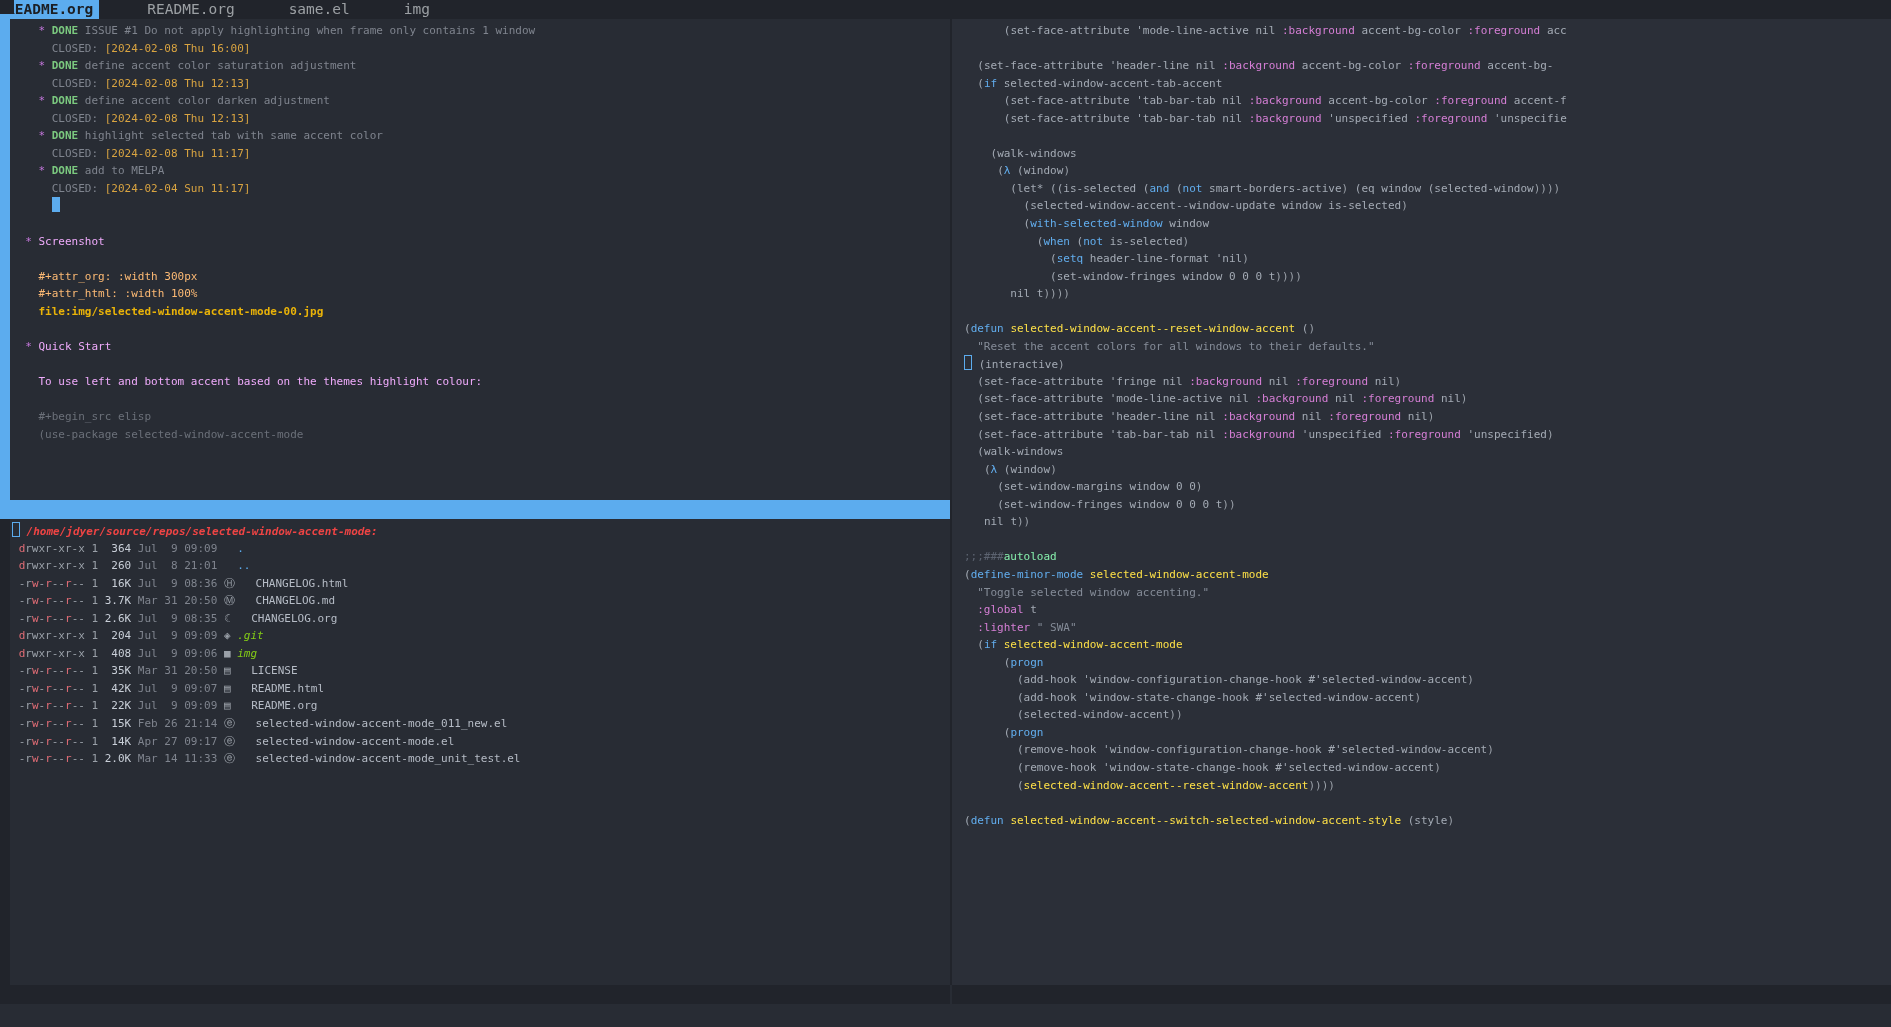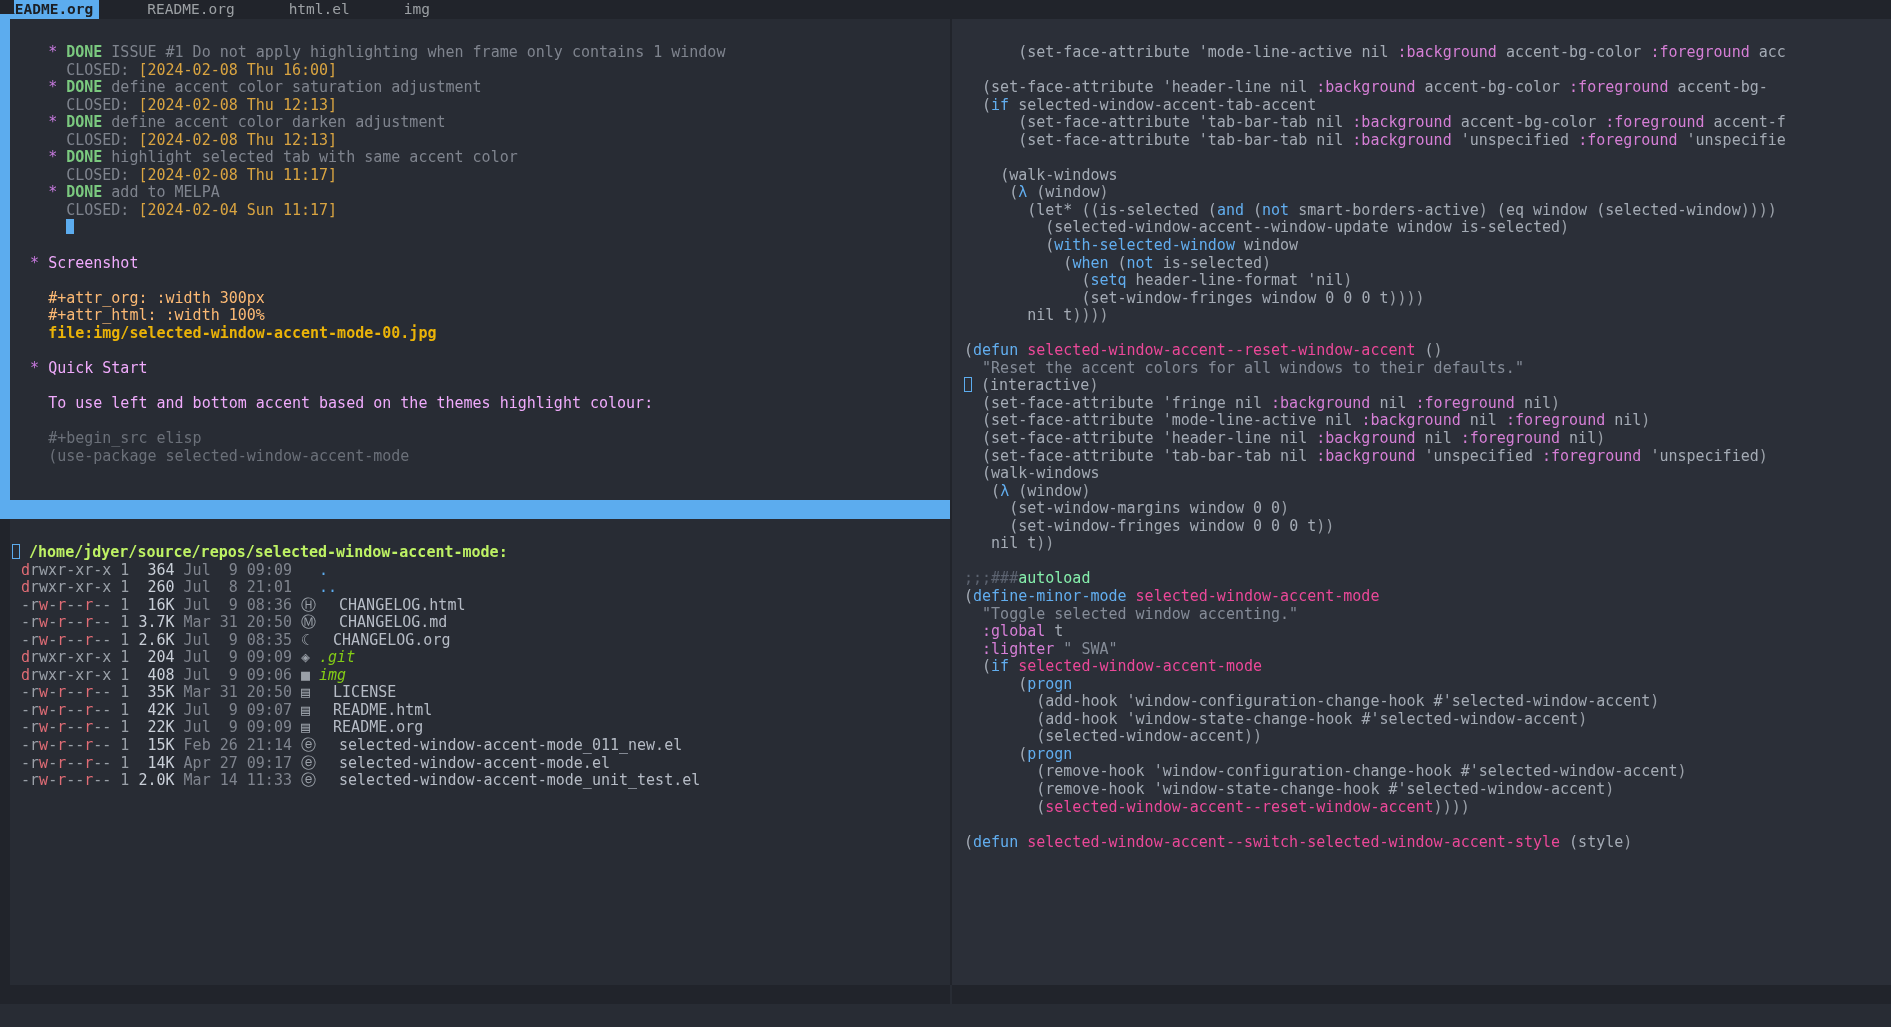--- a/index.html
+++ b/index.html
@@ -55,53 +55,52 @@
     position: absolute; left: 0; top: 0;
     width: 10px; height: 100%;
     background: #21242b;
   }
 
   
   .code {
     position: absolute;
     top: 0; left: 0;
     padding: 3px 0 0 0;
-    font-size: 15px;
+    font-size: 11px;
     line-height: 17.55px;
     white-space: pre;
     color: #9aa0a8;
-    margin-top: 22px;
   }
   #left-top .code  { left: 12px; }
   #left-bottom .code { left: 12px; }
   #right-pane .code { left: 12px; }
 
   .ln { display: block; height: 17.55px; white-space: pre; }
 
   
   .org-star    { color: #c678dd; }
   .org-head    { color: #f0abfc; font-weight: normal; }
   .org-done    { color: #7bc97f; font-weight: bold; }
   .org-title   { color: #7f848e; }
   .org-kw      { color: #7f848e; }
   .org-ts      { color: #d9a441; }
   .org-link    { color: #eab308; font-weight: bold; text-decoration: none; }
   .org-meta    { color: #fdba74; }
   .org-body    { color: #f0abfc; }
   .org-src     { color: #6b7079; }
-  .e-fname   { color: #ec4899; }
+  .e-fname   { color: #fde047; }
   .e-kw      { color: #62aeef; }
   .e-key     { color: #d67fd6; }
   .e-str     { color: #858c98; }
   .e-plain   { color: #a4abb5; }
   .e-comment { color: #5c6370; }
   .e-autoload{ color: #86efac; }
 
   
-  .d-header { color: #bef264; font-weight: bold; }
+  .d-header { color: #ef4444; font-weight: bold; font-style: italic; }
   .d-dirflag{ color: #e06c75; }
   .d-perm   { color: #9aa0a8; }
   .d-perm-w { color: #e06c75; }
   .d-size   { color: #c9cfd8; }
   .d-date   { color: #7f848e; }
   .d-dir    { color: #84cc16; font-style: italic; }
   .d-file   { color: #b6bcc6; padding-left: 14px; }
   .d-dot    { color: #5cacee; }
 
   .ficon { color: #9aa0a8; }
@@ -173,21 +172,21 @@
 </head>
 <body>
 
 <div id="frame">
 
   <div id="tab-bar">
     <div class="tab active">README.org</div>
     <div class="tab-gap"></div>
     <div class="tab">README.org</div>
     <div class="tab-gap"></div>
-    <div class="tab">html.el</div>
+    <div class="tab">same.el</div>
     <div class="tab-gap"></div>
     <div class="tab">img</div>
   </div>
   <div id="corner"></div>
 
   <div class="pane" id="left-top">
     <div class="fringe-accent"></div>
     <div class="code" id="org-code"><span class="ln"><span class="org-meta">    </span><span class="org-star">* </span><span class="org-done">DONE</span><span class="org-title"> ISSUE #1 Do not apply highlighting when frame only contains 1 window</span></span><span class="ln">      <span class="org-kw">CLOSED: </span><span class="org-ts">[2024-02-08 Thu 16:00]</span></span><span class="ln"><span class="org-meta">    </span><span class="org-star">* </span><span class="org-done">DONE</span><span class="org-title"> define accent color saturation adjustment</span></span><span class="ln">      <span class="org-kw">CLOSED: </span><span class="org-ts">[2024-02-08 Thu 12:13]</span></span><span class="ln"><span class="org-meta">    </span><span class="org-star">* </span><span class="org-done">DONE</span><span class="org-title"> define accent color darken adjustment</span></span><span class="ln">      <span class="org-kw">CLOSED: </span><span class="org-ts">[2024-02-08 Thu 12:13]</span></span><span class="ln"><span class="org-meta">    </span><span class="org-star">* </span><span class="org-done">DONE</span><span class="org-title"> highlight selected tab with same accent color</span></span><span class="ln">      <span class="org-kw">CLOSED: </span><span class="org-ts">[2024-02-08 Thu 11:17]</span></span><span class="ln"><span class="org-meta">    </span><span class="org-star">* </span><span class="org-done">DONE</span><span class="org-title"> add to MELPA</span></span><span class="ln">      <span class="org-kw">CLOSED: </span><span class="org-ts">[2024-02-04 Sun 11:17]</span></span><span class="ln">      <span class="cursor-bar"></span></span><span class="ln">&nbsp;</span><span class="ln"><span class="org-meta">  </span><span class="org-star">* </span><span class="org-head">Screenshot</span></span><span class="ln">&nbsp;</span><span class="ln">    <span class="org-meta">#+attr_org: :width 300px</span></span><span class="ln">    <span class="org-meta">#+attr_html: :width 100%</span></span><span class="ln">    <span class="org-link">file:img/selected-window-accent-mode-00.jpg</span></span><span class="ln">&nbsp;</span><span class="ln"><span class="org-meta">  </span><span class="org-star">* </span><span class="org-head">Quick Start</span></span><span class="ln">&nbsp;</span><span class="ln">    <span class="org-body">To use left and bottom accent based on the themes highlight colour:</span></span><span class="ln">&nbsp;</span><span class="ln">    <span class="org-src">#+begin_src elisp</span></span><span class="ln">    <span class="org-src">(use-package selected-window-accent-mode</span></span></div>
   </div>
 

